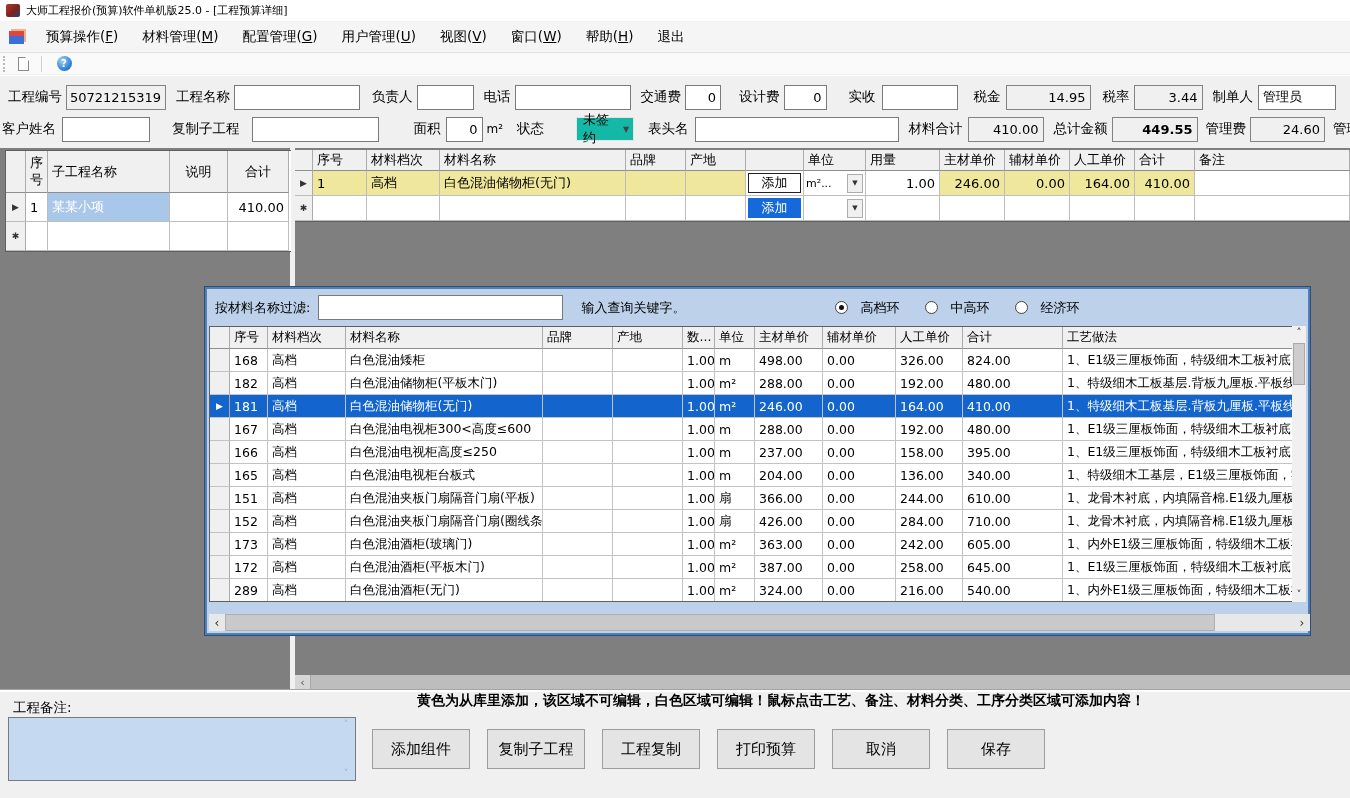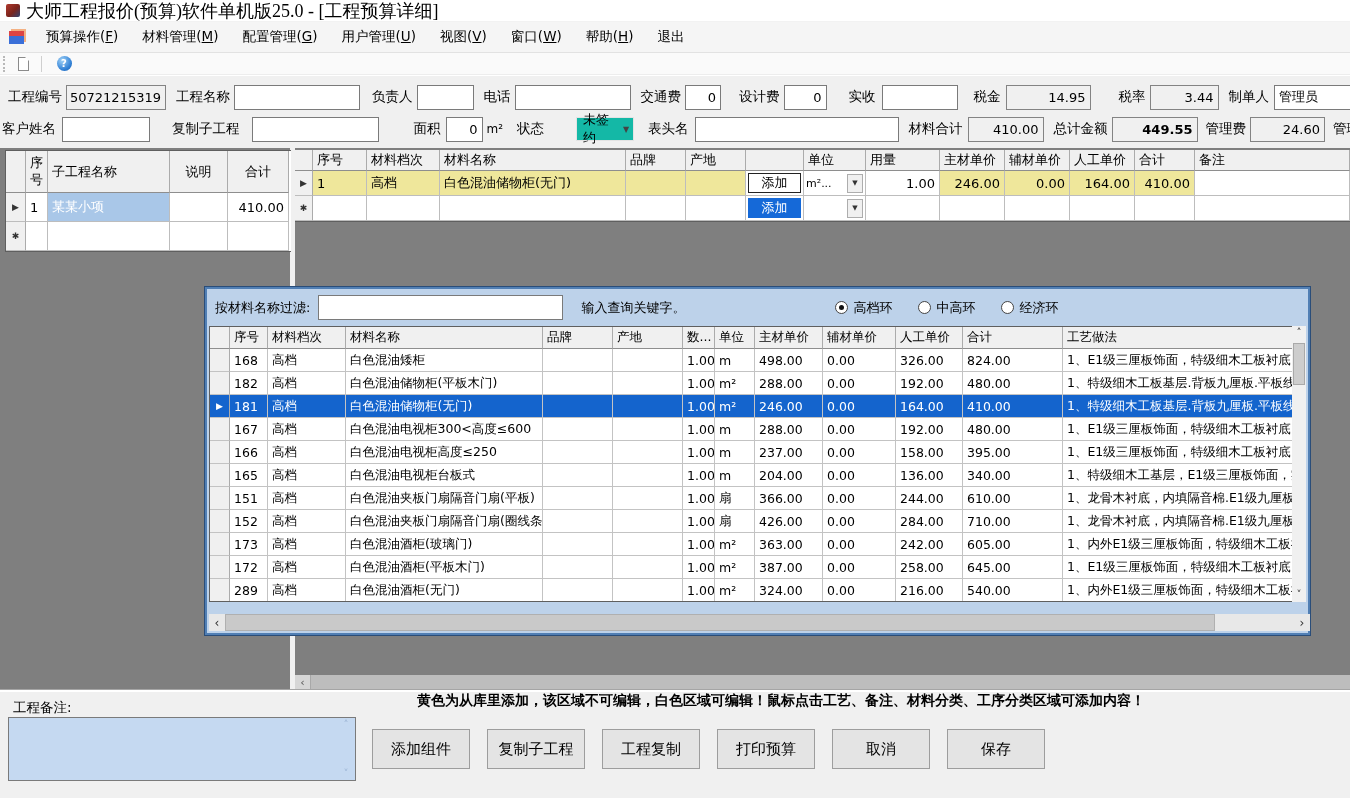--- a/index.html
+++ b/index.html
@@ -3,21 +3,21 @@
 <meta charset="utf-8">
 <style>
   *{margin:0;padding:0;box-sizing:border-box;}
   html,body{width:1350px;height:798px;overflow:hidden;}
   body{font-family:"DejaVu Sans","Liberation Sans",sans-serif;font-size:12px;color:#000;background:#f0f0f0;}
   .win{position:relative;width:1350px;height:798px;background:#f0f0f0;overflow:hidden;}
 
   
   .titlebar{position:absolute;left:0;top:0;width:100%;height:22px;background:#ffffff;display:flex;align-items:center;padding-left:6px;gap:6px;border-bottom:1px solid #f2f2f2;}
   .app-icon{width:14px;height:13px;background:linear-gradient(135deg,#b03a2e 0%,#7b241c 55%,#2e4372 100%);border-radius:2px;flex:0 0 auto;}
-  .title-text{font-size:18px;white-space:nowrap;font-family:Liberation Serif, serif;}
+  .title-text{font-size:11px;white-space:nowrap;}
 
   
   .menubar{position:absolute;left:0;top:22px;width:100%;height:31px;background:#f5f5f5;display:flex;align-items:center;border-bottom:1px solid #e2e2e2;}
   .menu-appicon{width:15px;height:13px;margin:0 10px 0 9px;background:linear-gradient(180deg,#d44 0%,#d44 40%,#3a6fd8 40%,#3a6fd8 100%);box-shadow:2px -2px 0 0 #f4b183;}
   .menu-item{padding:5px 12px;font-size:13.5px;white-space:nowrap;cursor:default;}
   .menu-item u{text-decoration:underline;}
 
   
   .toolbar{position:absolute;left:0;top:53px;width:100%;height:22px;background:#fafafa;display:flex;align-items:center;border-bottom:1px solid #ededed;}
   .tgrip{width:4px;height:16px;margin-left:3px;border-left:2px dotted #b9b9b9;}
@@ -81,21 +81,21 @@
   .rp-hscroll .arrow{width:15px;height:15px;font-size:11px;color:#555;display:flex;align-items:center;justify-content:center;background:#d6d6d6;}
   .rp-hscroll .thumb{height:15px;flex:1;background:#bdbdbd;border-left:1px solid #a8a8a8;}
 
   
   .dialog{position:absolute;left:205px;top:287px;width:1105px;height:348px;background:#bdd2ea;border:2px solid #517fb4;box-shadow:0 0 0 1px #2a4d79;}
   .dlg-band{position:absolute;left:0;top:0;width:100%;height:37px;display:flex;align-items:center;padding-left:8px;}
   .dlg-band .flabel{font-size:13px;}
   .dlg-filter{width:245px;height:25px;margin-left:8px;border:1px solid #7a7a7a;font-family:inherit;font-size:13px;padding:0 4px;outline:none;}
   .dlg-hint{margin-left:18px;font-size:13px;}
   .dlg-radios{margin-left:150px;display:flex;gap:26px;align-items:center;}
-  .radio-wrap{display:flex;align-items:center;gap:5px;font-size:13px;cursor:default;}
+  .radio-wrap{display:flex;align-items:center;gap:12px;font-size:13px;cursor:default;}
   .radio{width:13px;height:13px;border-radius:50%;border:1px solid #444;background:#fff;position:relative;flex:0 0 auto;}
   .radio.on::after{content:"";position:absolute;left:3px;top:3px;width:5px;height:5px;border-radius:50%;background:#111;}
   .dlg-table{position:absolute;left:2px;top:37px;width:1087px;height:276px;background:#fff;border:1px solid #5f5f5f;overflow:hidden;}
   .dgrow{display:grid;grid-template-columns:20px 38px 78px 197px 70px 70px 32px 40px 68px 73px 67px 100px minmax(0,1fr);height:23px;}
   .dgrow.dhead{height:22px;}
   .dc{border-right:1px solid #c3c3c3;border-bottom:1px solid #c3c3c3;padding:2px 4px;font-size:12.5px;overflow:hidden;white-space:nowrap;display:flex;align-items:center;}
   .dhead .dc{background:#f0f0f0;border-right:1px solid #ababab;border-bottom:1px solid #8e8e8e;}
   .dc.m{background:#f0f0f0;border-right:1px solid #ababab;font-size:9px;color:#333;justify-content:center;padding:0;}
   .dgrow.sel{background:#1464cd;color:#fff;}
   .dgrow.sel .dc.m{background:#1464cd;color:#fff;}
@@ -161,21 +161,21 @@
       <span class="flabel" style="margin-left:10px;">电话</span>
       <input class="tb" style="width: 116px; margin-left: 4px;" value="">
       <span class="flabel" style="margin-left:10px;">交通费</span>
       <input class="tb num" style="width: 36px; margin-left: 4px;" value="0">
       <span class="flabel" style="margin-left:18px;">设计费</span>
       <input class="tb num" style="width: 43px; margin-left: 4px;" value="0">
       <span class="flabel" style="margin-left:22px;">实收</span>
       <input class="tb" style="width: 76px; margin-left: 6px;" value="">
       <span class="flabel" style="margin-left:16px;">税金</span>
       <input class="tb ro num" style="width: 85px; margin-left: 5px;" readonly="" value="14.95">
-      <span class="flabel" style="margin-left:28px;">税率</span>
+      <span class="flabel" style="margin-left:12px;">税率</span>
       <input class="tb ro num" style="width: 69px; margin-left: 4px;" readonly="" value="3.44">
       <span class="flabel" style="margin-left:10px;">制单人</span>
       <input class="tb" style="width: 78px; margin-left: 5px;" value="管理员">
     </div>
     <div class="frow frow2">
       <span class="flabel" style="margin-left:2px;">客户姓名</span>
       <input class="tb" style="width: 88px; margin-left: 6px;" value="">
       <span class="flabel" style="margin-left:22px;">复制子工程</span>
       <input class="tb" style="width: 127px; margin-left: 12px;" value="">
       <span class="flabel" style="margin-left:35px;">面积</span>

